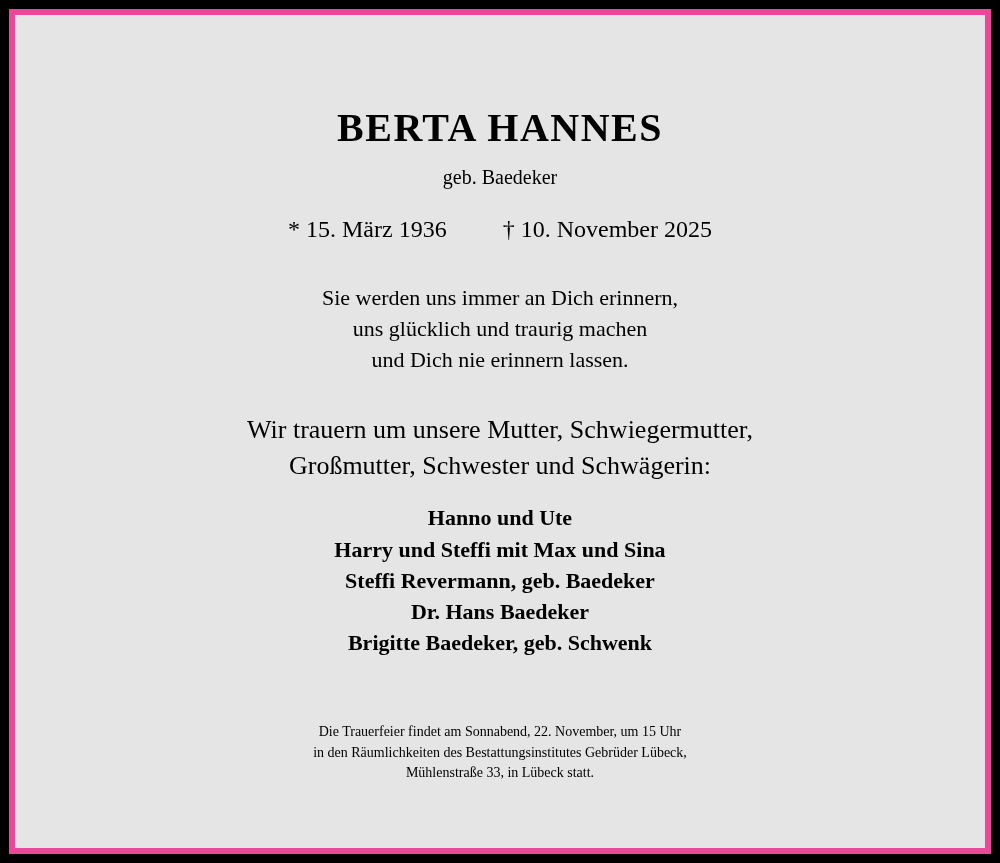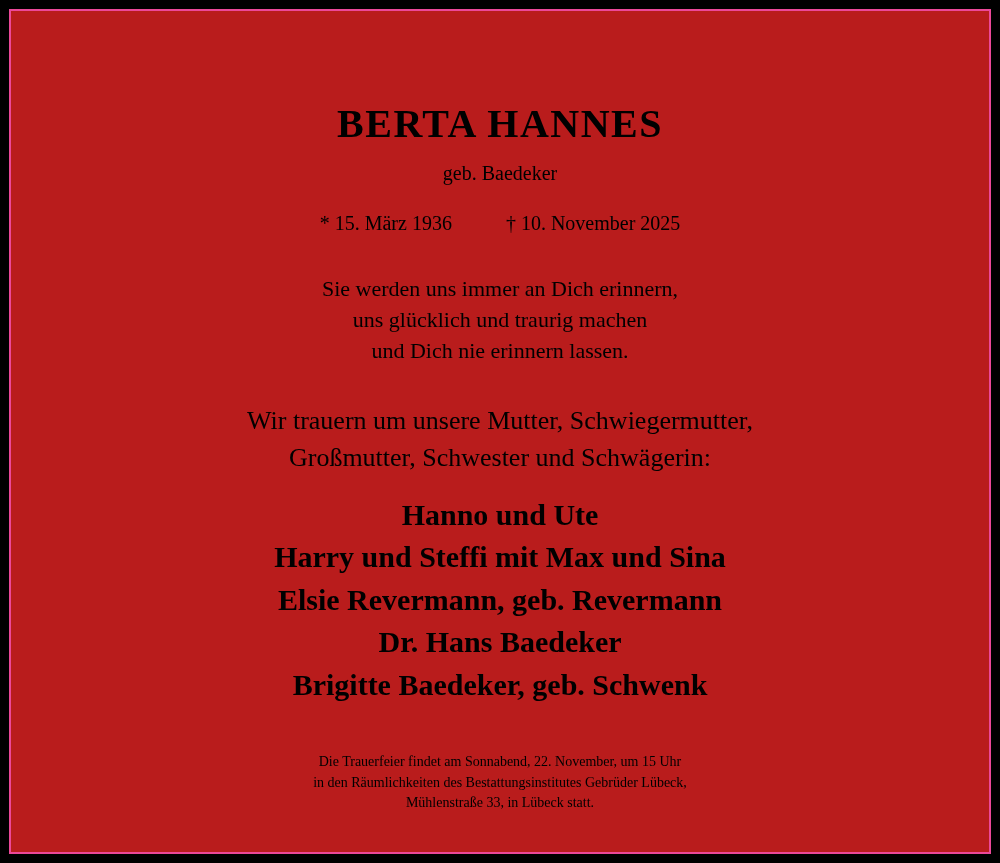--- a/index.html
+++ b/index.html
@@ -18,22 +18,22 @@
     width: 1000px;
     height: 863px;
     box-sizing: border-box;
     background: #000000;
     padding: 9px 9px 9px 9px;
   }
   .obituary-inner {
     box-sizing: border-box;
     width: 100%;
     height: 100%;
-    background: #b91c1c;
-    border: 2px solid #ec4899;
+    background: #e5e5e5;
+    border: 6px solid #ec4899;
     padding: 0;
     position: relative;
   }
   .content {
     box-sizing: border-box;
     width: 100%;
     height: 100%;
     padding: 92px 60px 30px 60px;
     text-align: center;
   }
@@ -44,21 +44,21 @@
     line-height: 1.05;
     margin: 0 0 14px 0;
     font-family: "Liberation Serif", serif;
   }
   .maiden-name {
     font-size: 20px;
     line-height: 1.2;
     margin: 16px 0 26px 0;
   }
   .dates-row {
-    font-size: 20px;
+    font-size: 24px;
     line-height: 1.2;
     margin: 12px 0 38px 0;
     white-space: nowrap;
     font-family: Liberation Serif, serif;
   }
   .dates-row .birth {
     display: inline-block;
   }
   .dates-row .gap {
     display: inline-block;
@@ -77,24 +77,24 @@
   }
   .mourn-intro {
     font-size: 26px;
     line-height: 1.42;
     margin: 0 0 17px 0;
   }
   .mourn-intro div {
     white-space: nowrap;
   }
   .survivors {
-    font-size: 30px;
+    font-size: 22px;
     font-weight: bold;
     line-height: 1.42;
-    margin: 0 0 46px 0;
+    margin: 0 0 64px 0;
   }
   .survivors div {
     white-space: nowrap;
   }
   .ceremony {
     font-size: 14px;
     line-height: 1.45;
     margin: 0;
   }
   .ceremony div {
@@ -125,21 +125,21 @@
       </div>
 
       <div class="mourn-intro">
         <div>Wir trauern um unsere Mutter, Schwiegermutter,</div>
         <div>Großmutter, Schwester und Schwägerin:</div>
       </div>
 
       <div class="survivors">
         <div>Hanno und Ute</div>
         <div>Harry und Steffi mit Max und Sina</div>
-        <div>Elsie Revermann, geb. Revermann</div>
+        <div>Steffi Revermann, geb. Baedeker</div>
         <div>Dr. Hans Baedeker</div>
         <div>Brigitte Baedeker, geb. Schwenk</div>
       </div>
 
       <div class="ceremony">
         <div>Die Trauerfeier findet am Sonnabend, 22. November, um 15 Uhr</div>
         <div>in den Räumlichkeiten des Bestattungsinstitutes Gebrüder Lübeck,</div>
         <div>Mühlenstraße 33, in Lübeck statt.</div>
       </div>
 

